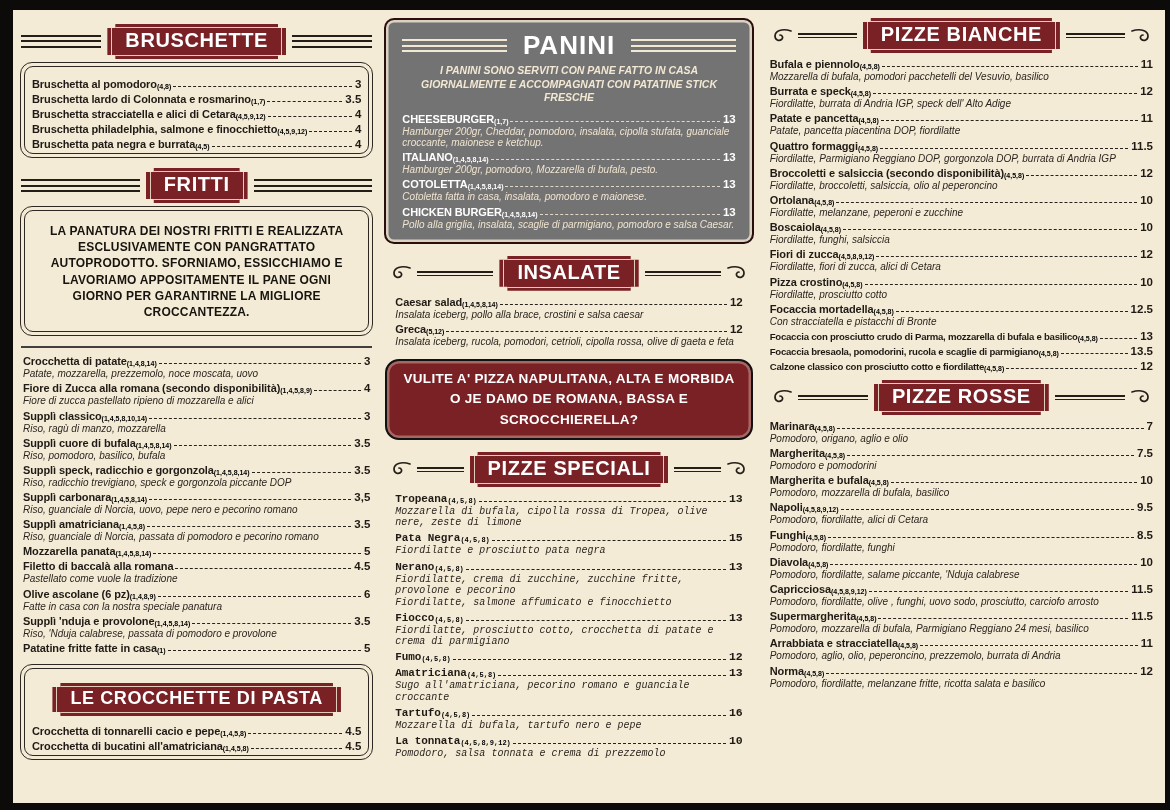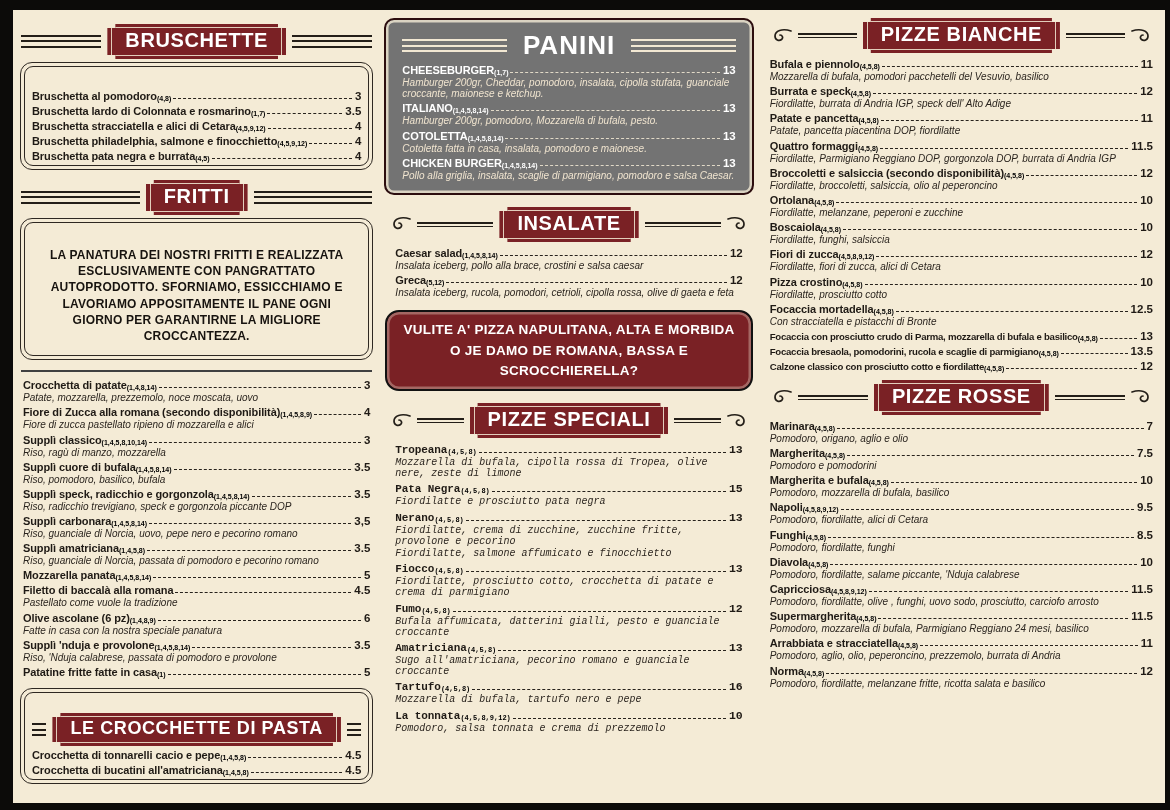--- a/index.html
+++ b/index.html
@@ -35,21 +35,21 @@
     padding:5px 18px 7px; text-align:center;
     clip-path:polygon(8px 0,calc(100% - 8px) 0,calc(100% - 8px) 4px,100% 4px,100% calc(100% - 4px),calc(100% - 8px) calc(100% - 4px),calc(100% - 8px) 100%,8px 100%,8px calc(100% - 4px),0 calc(100% - 4px),0 4px,8px 4px);
   }
   .plaque::after{ content:''; position:absolute; inset:3px 4px; border:1.5px solid rgba(244,235,214,.85); pointer-events:none; }
   .orn{ flex:0 0 auto; }
   .orn.flip{ transform:scaleX(-1); }
 
   
   .framebox{
     position:relative; border:1.5px solid #2e2822; border-radius:12px;
-    padding:24px 9px 7px; margin:0 1px 8px;
+    padding:12px 9px 7px; margin:0 1px 8px;
   }
   .framebox::before{ content:''; position:absolute; inset:3px; border:1px solid #2e2822; border-radius:9px; pointer-events:none; }
 
   
   .row{ display:flex; align-items:flex-end; margin-top:3px; }
   .nm{ flex-shrink:1; min-width:0; font-weight:bold; font-size:11px; color:#1f1a15; white-space:nowrap; letter-spacing:-.1px; }
   .nm[data-size="s"]{ font-size:9.6px; letter-spacing:-.25px; }
   .al{ font-size:7px; font-weight:600; letter-spacing:0; }
   .lead{ flex:1 1 8px; min-width:6px; border-bottom:1.5px dashed #27221c; margin:0 3px 3px 2px; }
   .pr{ flex-shrink:0; font-weight:bold; font-size:11.5px; color:#1f1a15; }
@@ -238,21 +238,21 @@
         <div class="row">
           <span class="nm">Patatine fritte fatte in casa</span>
           <span class="al">(1)</span>
           <span class="lead"></span>
           <span class="pr">5</span>
         </div>
 
       </div>
 
     <div class="framebox" style="margin-top:10px;">
-      <div class="hdr-row" style="margin-top:0;">
+      <div class="hdr-row" style="margin-top:0;flex-direction:column;">
         <div class="rule3"></div>
         <div class="plaque" style="font-size:18px;">LE CROCCHETTE DI PASTA</div>
         <div class="rule3"></div>
       </div>
       <div class="list">
 
           <div class="row">
             <span class="nm">Crocchetta di tonnarelli cacio e pepe</span>
             <span class="al">(1,4,5,8)</span>
             <span class="lead"></span>
@@ -271,20 +271,21 @@
   </div>
 
   <div class="col col-mid">
 
     <div class="darkbox">
       <div class="hdr-row">
         <div class="rule3 white"></div>
         <div class="title">PANINI</div>
         <div class="rule3 white"></div>
       </div>
+      <div class="sub">I PANINI SONO SERVITI CON PANE FATTO IN CASA GIORNALMENTE E ACCOMPAGNATI CON PATATINE STICK FRESCHE</div>
       <div class="list">
 
           <div class="row">
             <span class="nm">CHEESEBURGER</span>
             <span class="al">(1,7)</span>
             <span class="lead"></span>
             <span class="pr">13</span>
           </div>
           <div class="ds">Hamburger 200gr, Cheddar, pomodoro, insalata, cipolla stufata, guanciale croccante, maionese e ketchup.</div>
 
@@ -398,21 +399,20 @@
             <span class="pr">13</span>
           </div>
           <div class="ds">Fiordilatte, prosciutto cotto, crocchetta di patate e crema di parmigiano</div>
 
           <div class="row">
             <span class="nm">Fumo</span>
             <span class="al">(4,5,8)</span>
             <span class="lead"></span>
             <span class="pr">12</span>
           </div>
-          <div class="ds">Bufala affumicata, datterini gialli, pesto e guanciale croccante</div>
 
           <div class="row">
             <span class="nm">Amatriciana</span>
             <span class="al">(4,5,8)</span>
             <span class="lead"></span>
             <span class="pr">13</span>
           </div>
           <div class="ds">Sugo all'amatriciana, pecorino romano e guanciale croccante</div>
 
           <div class="row">

